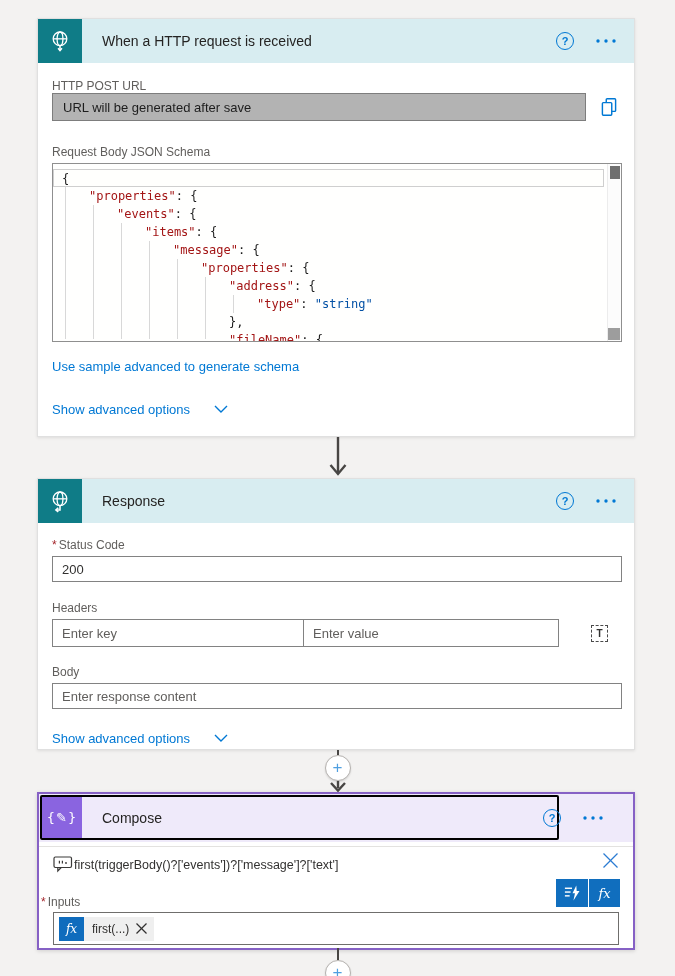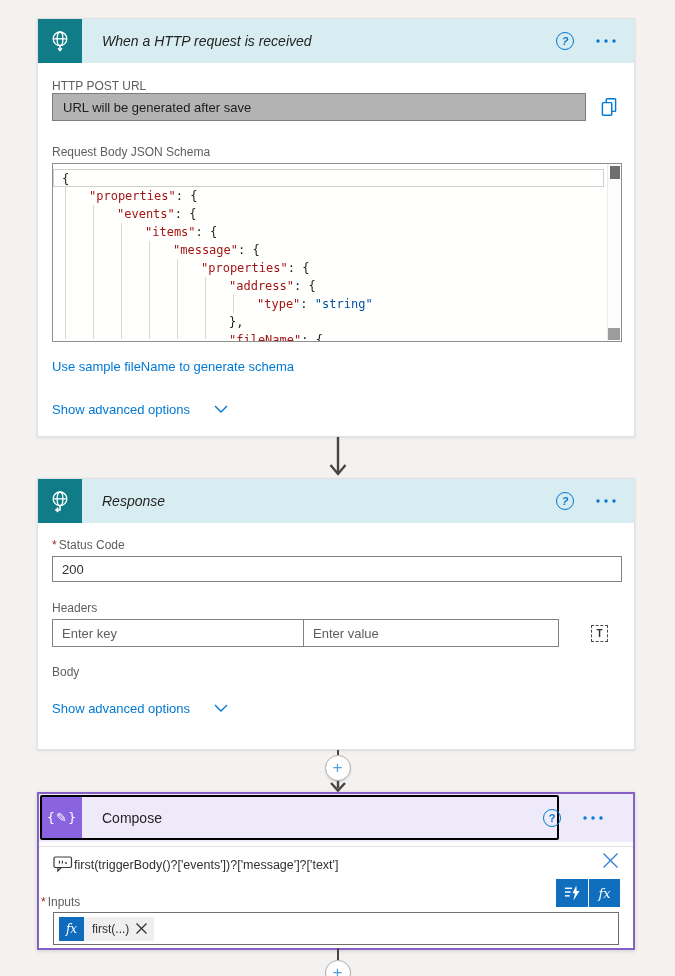--- a/index.html
+++ b/index.html
@@ -12,21 +12,20 @@
   }
   .card {
     position: absolute; left: 37px; width: 598px;
     background: #fff; border: 1px solid #e0e0e0;
     box-shadow: 0 1px 3px rgba(0,0,0,.09);
   }
   
   .card-header {
     display: flex; align-items: center; height: 44px;
     background: #d8edf1;
-    font-style: italic;
   }
   .conn-icon {
     width: 44px; height: 44px; flex: 0 0 44px;
     display: flex; align-items: center; justify-content: center;
     background: #0f7c87;
   }
   .card-title { font-size: 14px; color: #252423; padding-left: 20px; }
   .header-actions { margin-left: auto; display: flex; align-items: center; gap: 20px; padding-right: 16px; }
   .help-icon {
     width: 18px; height: 18px; border: 1.4px solid #0078d4; border-radius: 50%;
@@ -211,21 +210,21 @@
         <div class="sb-corner"></div>
       <div class="indent-guide" style="left: 12px; top: 23px; height: 152px;"></div>
           <div class="indent-guide" style="left: 40px; top: 41px; height: 134px;"></div>
           <div class="indent-guide" style="left: 68px; top: 59px; height: 116px;"></div>
           <div class="indent-guide" style="left: 96px; top: 77px; height: 98px;"></div>
           <div class="indent-guide" style="left: 124px; top: 95px; height: 80px;"></div>
           <div class="indent-guide" style="left: 152px; top: 113px; height: 62px;"></div>
           <div class="indent-guide" style="left: 180px; top: 131px; height: 18px;"></div>
         </div>
       <div class="sample-link-row">
-        <a class="link">Use sample fileName to generate schema</a>
+        <a class="link">Use sample advanced to generate schema</a>
       </div>
       <div class="adv-row">
         <a class="link">Show advanced options</a>
         <span style="display:flex;">
           <svg width="14" height="9" viewBox="0 0 14 9" fill="none" stroke="#0078d4" stroke-width="1.4">
               <polyline points="1,1 7,7 13,1"></polyline>
             </svg>
         </span>
       </div>
     </div>
@@ -264,20 +263,21 @@
     <div class="card-body">
       <label class="field-label status-label"><span class="req">*</span><span>Status Code</span></label>
       <input class="text-input status-input" type="text" value="200" style="">
       <label class="field-label headers-label">Headers</label>
       <div class="headers-row">
         <input class="kv-key" type="text" placeholder="Enter key" style="">
         <input class="kv-value" type="text" placeholder="Enter value" style="">
         <button class="tmode-btn">T</button>
       </div>
       <label class="field-label body-label">Body</label>
+      <input class="text-input body-input" type="text" placeholder="Enter response content" style="">
       <div class="adv-row">
         <a class="link">Show advanced options</a>
         <span style="display:flex;">
           <svg width="14" height="9" viewBox="0 0 14 9" fill="none" stroke="#0078d4" stroke-width="1.4">
               <polyline points="1,1 7,7 13,1"></polyline>
             </svg>
         </span>
       </div>
     </div>
   </section>

